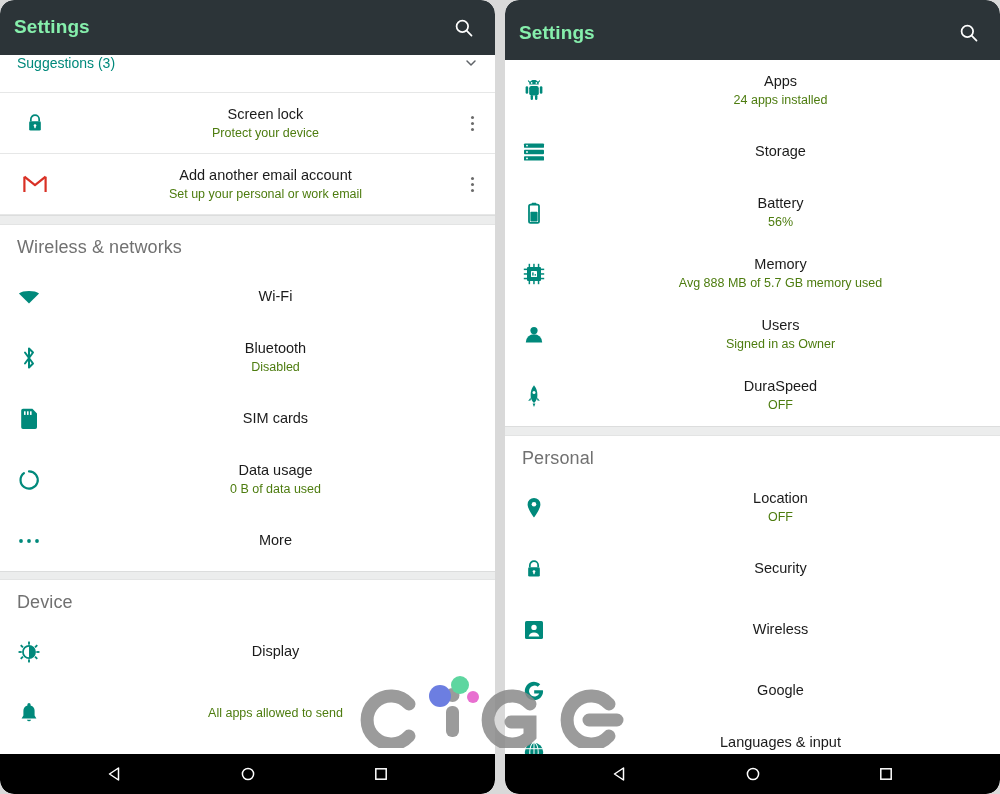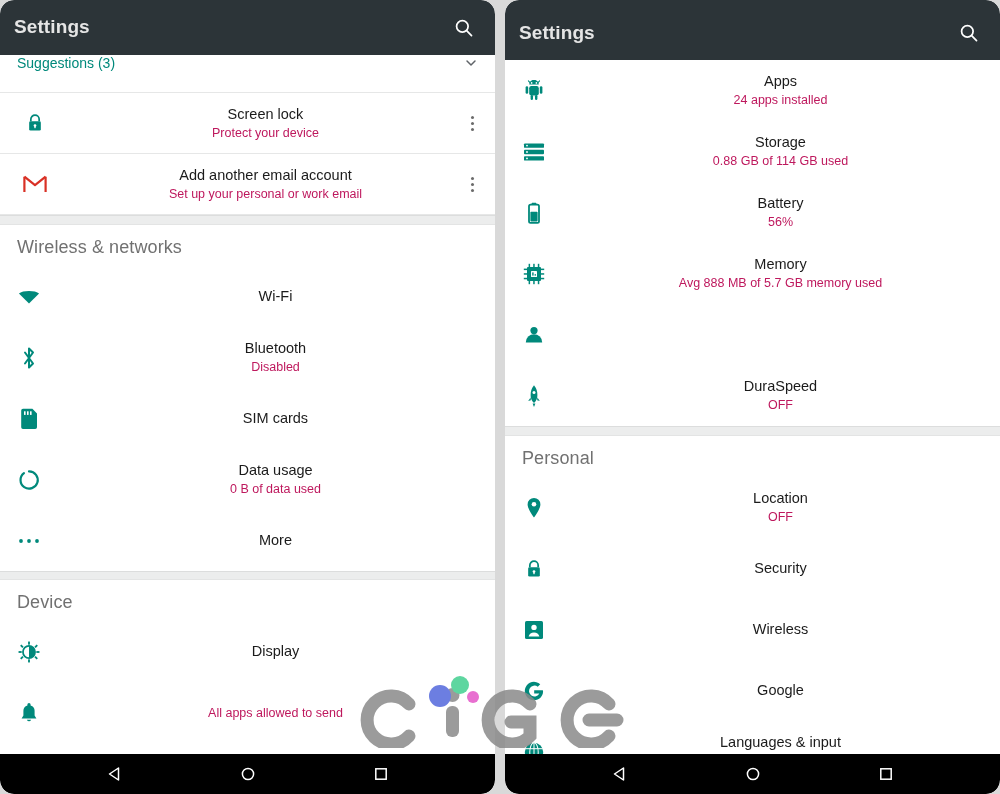--- a/index.html
+++ b/index.html
@@ -49,21 +49,21 @@
     border-top-right-radius: 14px;
   }
   .phone.left  .appbar { height: 55px; padding: 0 20px 0 14px; }
   .phone.right .appbar { height: 60px; padding: 0 20px 0 14px; }
 
   .appbar-title {
     font-size: 19px;
     font-weight: bold;
     letter-spacing: .1px;
     flex: 1 1 auto;
-    color: #e5e5e5;
+    color: #86efac;
   }
   .phone.left .appbar-title { padding-bottom: 2px; }
   .phone.right .appbar-title { padding-top: 6px; }
 
   .search-icon {
     width: 22px;
     height: 22px;
     flex: 0 0 auto;
     display: block;
   }
@@ -133,21 +133,21 @@
     text-align: center;
   }
   .row .title {
     font-size: 14.5px;
     color: #1b1b1b;
     line-height: 1.25;
     white-space: nowrap;
   }
   .row .sub {
     font-size: 12.5px;
-    color: #be185d;
+    color: #4d7c0f;
     line-height: 1.35;
     margin-top: 2px;
     white-space: nowrap;
   }
   .row.two  { height: 61px; }
 
   .sugg-row { height: 61px; border-bottom: 1px solid #e6e7e7; padding-left: 18px;}
   .sugg-row .txt { padding-left: 20px; }
   .sugg-row .title { font-size: 14.5px; }
 
@@ -435,21 +435,20 @@
             <rect x="1" y="1.4" width="20" height="4.4" rx="0.9" fill="#00897b"></rect>
             <rect x="1" y="7.8" width="20" height="4.4" rx="0.9" fill="#00897b"></rect>
             <rect x="1" y="14.2" width="20" height="4.4" rx="0.9" fill="#00897b"></rect>
             <circle cx="4" cy="3.6" r="0.9" fill="#ffffff"></circle>
             <circle cx="4" cy="10" r="0.9" fill="#ffffff"></circle>
             <circle cx="4" cy="16.4" r="0.9" fill="#ffffff"></circle>
           </svg>
         </div>
         <div class="txt">
           <div class="title">Storage</div>
-          <div class="sub">0.88 GB of 114 GB used</div>
         </div>
       </div>
 
       <div class="row two">
         <div class="ico">
           <svg width="14" height="22" viewBox="0 0 14 22">
             <rect x="4.6" y="0.8" width="4.8" height="2" rx="0.6" fill="#00897b"></rect>
             <rect x="2" y="2.6" width="10" height="18.2" rx="1.6" fill="none" stroke="#00897b" stroke-width="1.8"></rect>
             <rect x="3.4" y="9.8" width="7.2" height="9.6" rx="0.8" fill="#00897b"></rect>
           </svg>
@@ -489,20 +488,24 @@
         </div>
       </div>
 
       <div class="row two">
         <div class="ico">
           <svg width="20" height="20" viewBox="0 0 20 20">
             <circle cx="10" cy="5.6" r="3.6" fill="#00897b"></circle>
             <path d="M1.8 17.4 A8.2 8.2 0 0 1 18.2 17.4 Z" fill="#00897b"></path>
           </svg>
         </div>
+        <div class="txt">
+          <div class="title">Users</div>
+          <div class="sub">Signed in as Owner</div>
+        </div>
       </div>
 
       <div class="row two">
         <div class="ico">
           <svg width="14" height="24" viewBox="0 0 14 24">
             <path d="M7 1.2 C9.8 4.2 10.4 8 10.4 11 C10.4 14 9.6 16.6 7 19 C4.4 16.6 3.6 14 3.6 11 C3.6 8 4.2 4.2 7 1.2 Z" fill="#00897b"></path>
             <circle cx="7" cy="8.6" r="1.5" fill="#ffffff"></circle>
             <path d="M3.6 13.4 L1.2 17 L3.9 16.2 Z" fill="#00897b"></path>
             <path d="M10.4 13.4 L12.8 17 L10.1 16.2 Z" fill="#00897b"></path>
             <path d="M5.6 19.6 L7 23 L8.4 19.6 Z" fill="#00897b"></path>

